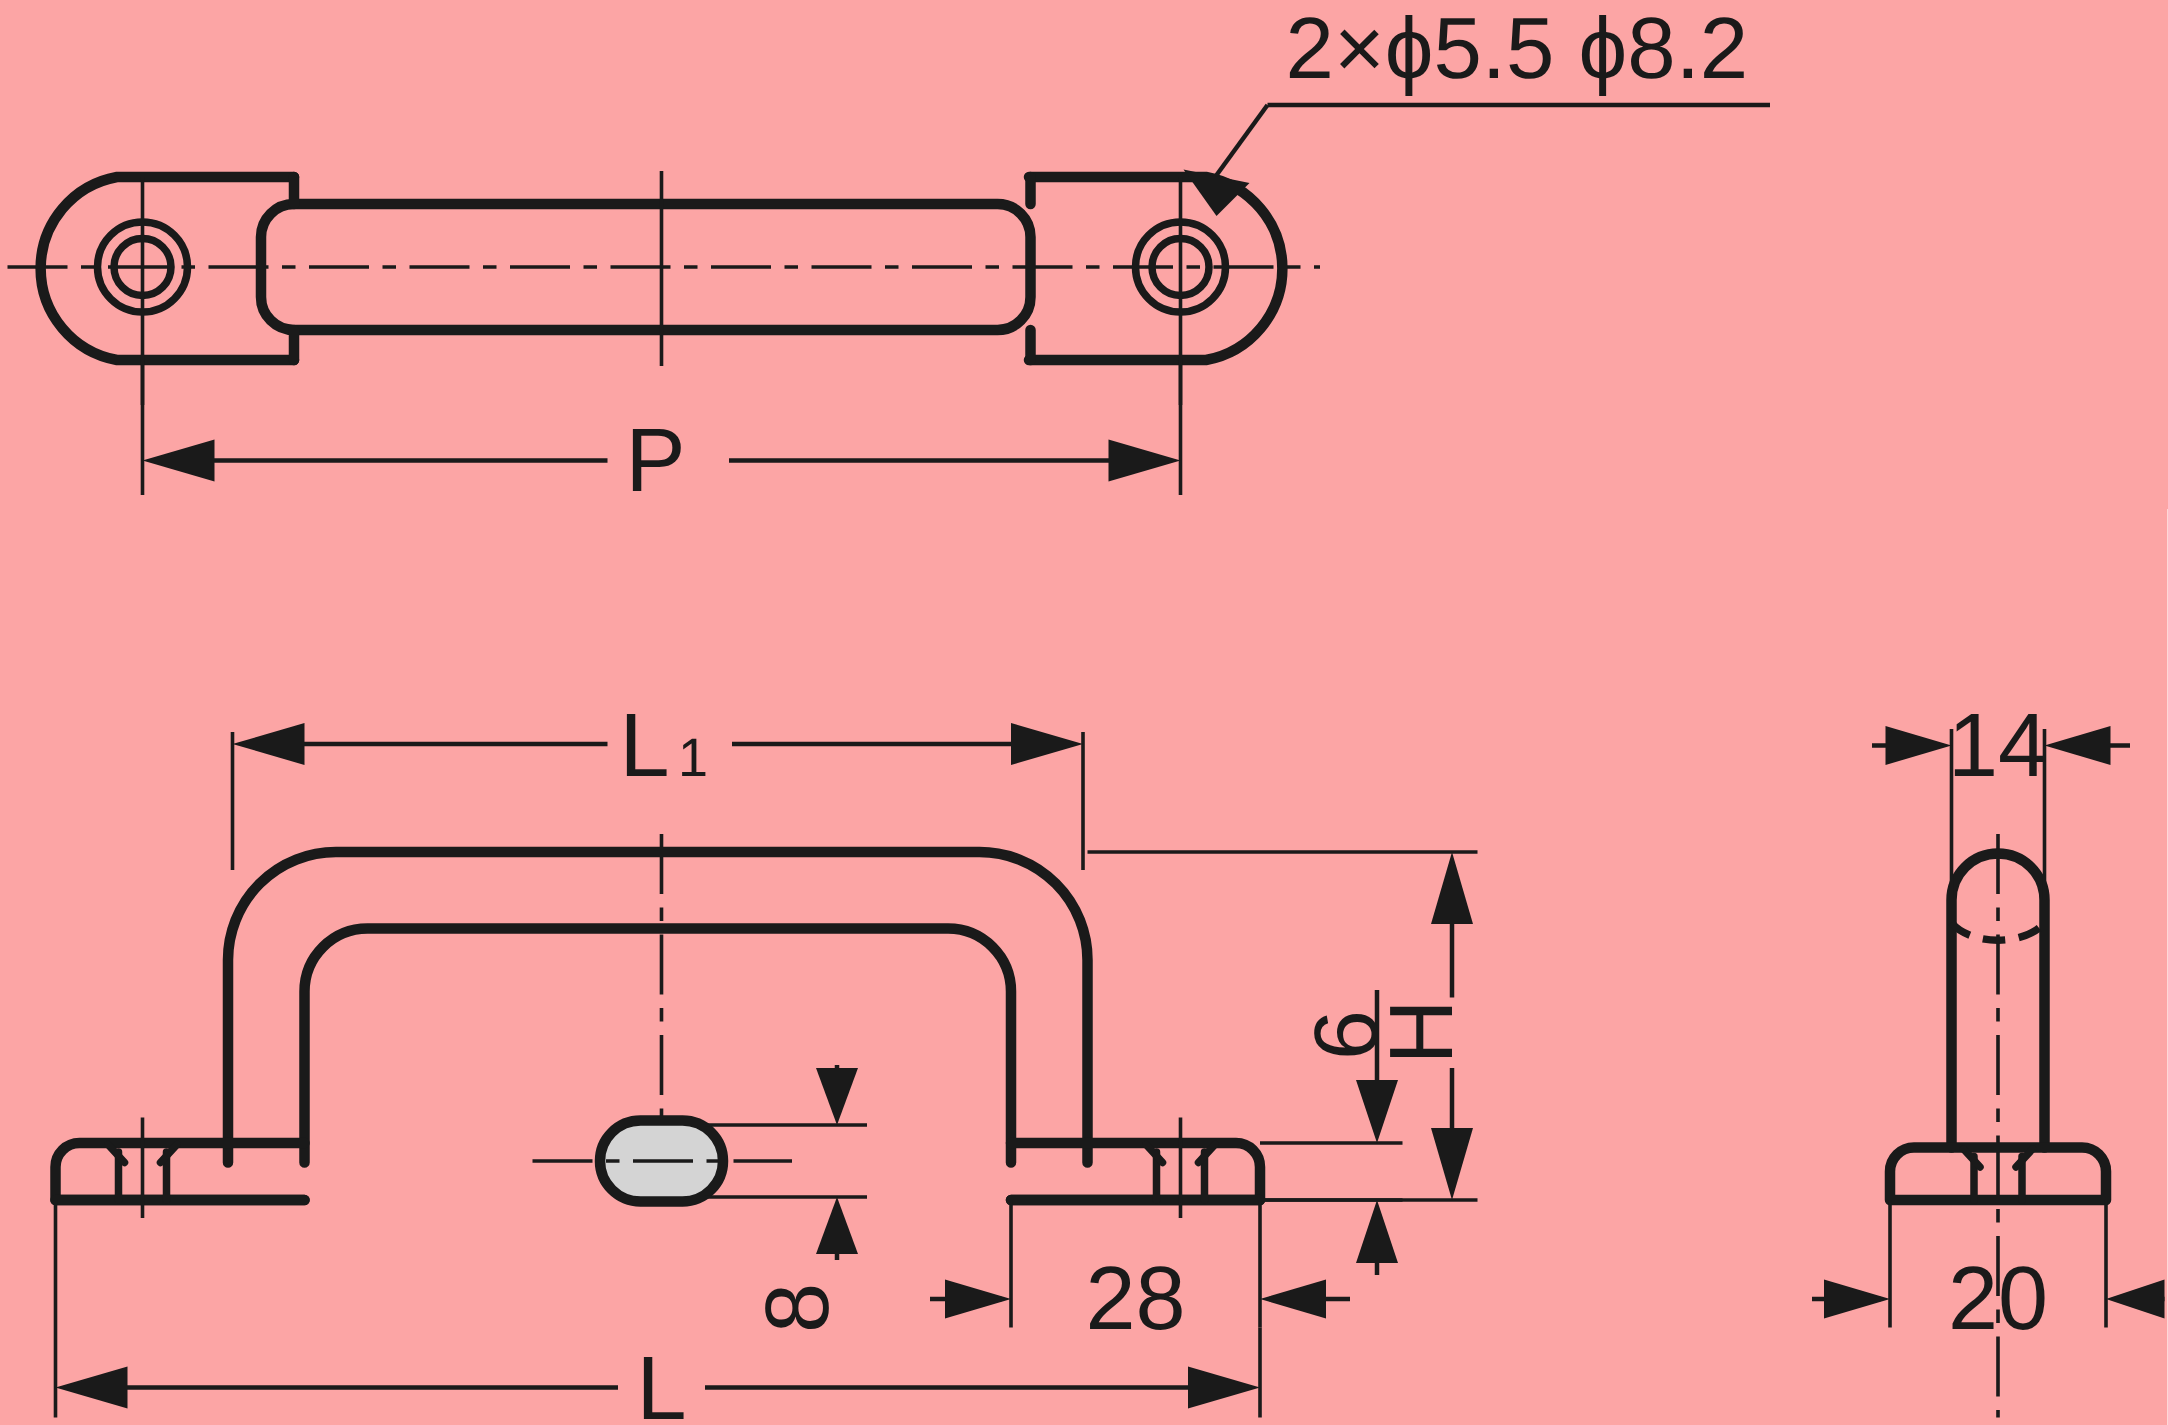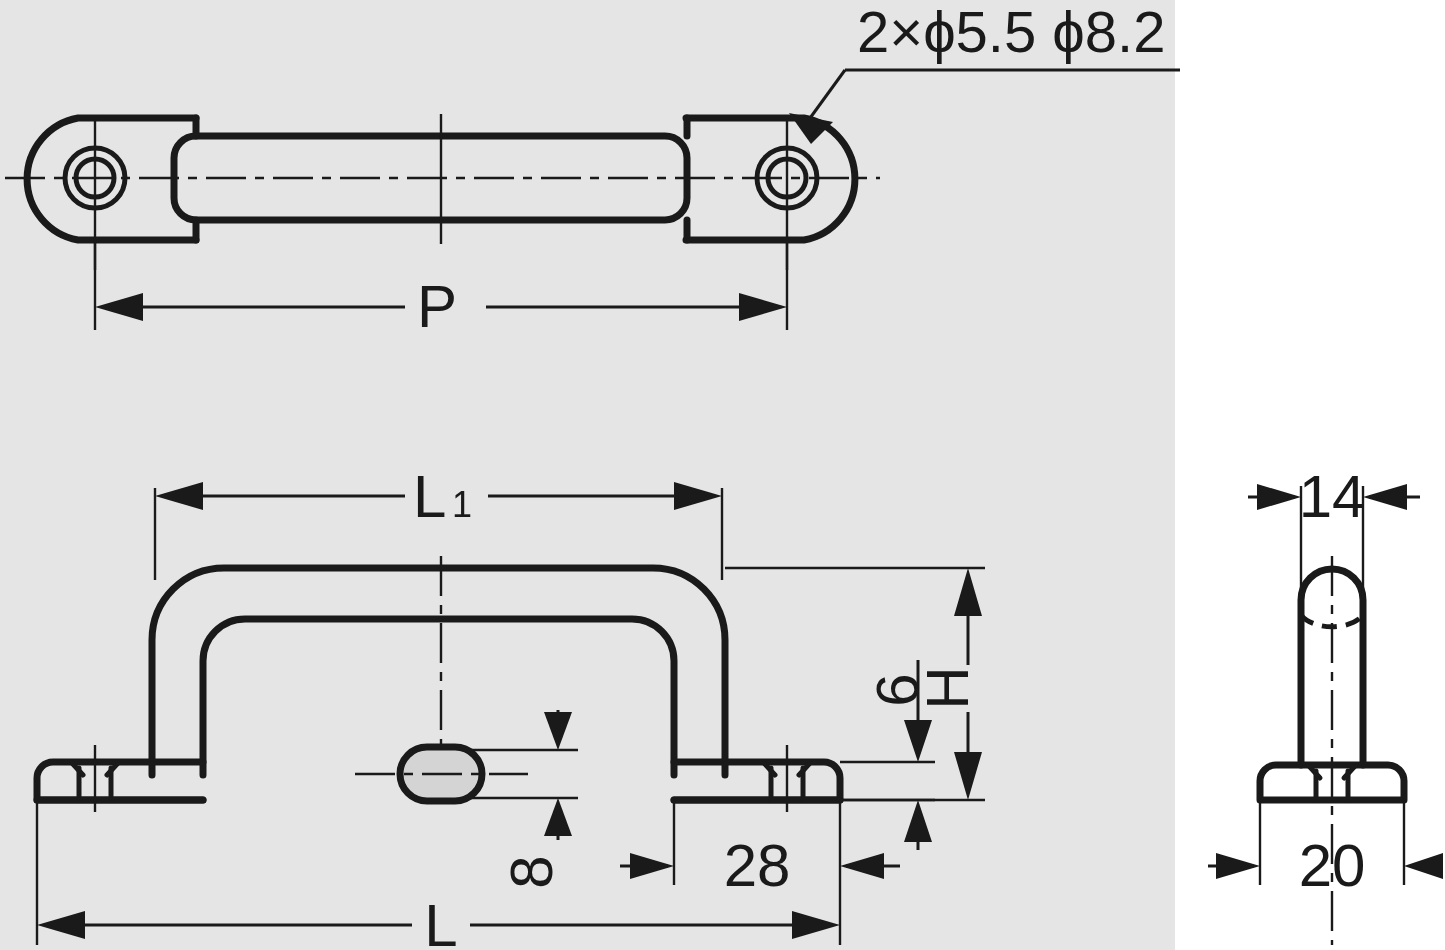--- a/index.html
+++ b/index.html
@@ -9,23 +9,23 @@
     background: #ffffff;
   }
   body {
     width: 1445px;
     height: 950px;
     font-family: "Liberation Sans", sans-serif;
     overflow: hidden;
   }
   #drawing-root {
     position: relative;
-    width: 1175px;
+    width: 1445px;
     height: 950px;
-    background: #e5e5e5;
+    background: #fca5a5;
   }
   svg#drawing {
     display: block;
     width: 1445px;
     height: 950px;
   }
   .outline {
     fill: none;
     stroke: #1a1a1a;
     stroke-width: 7;

